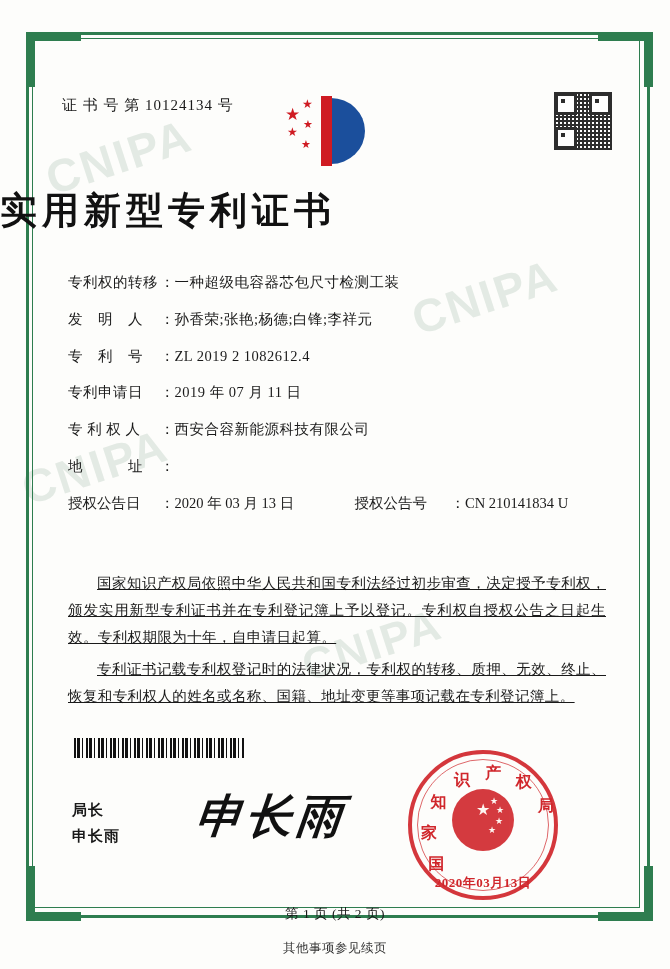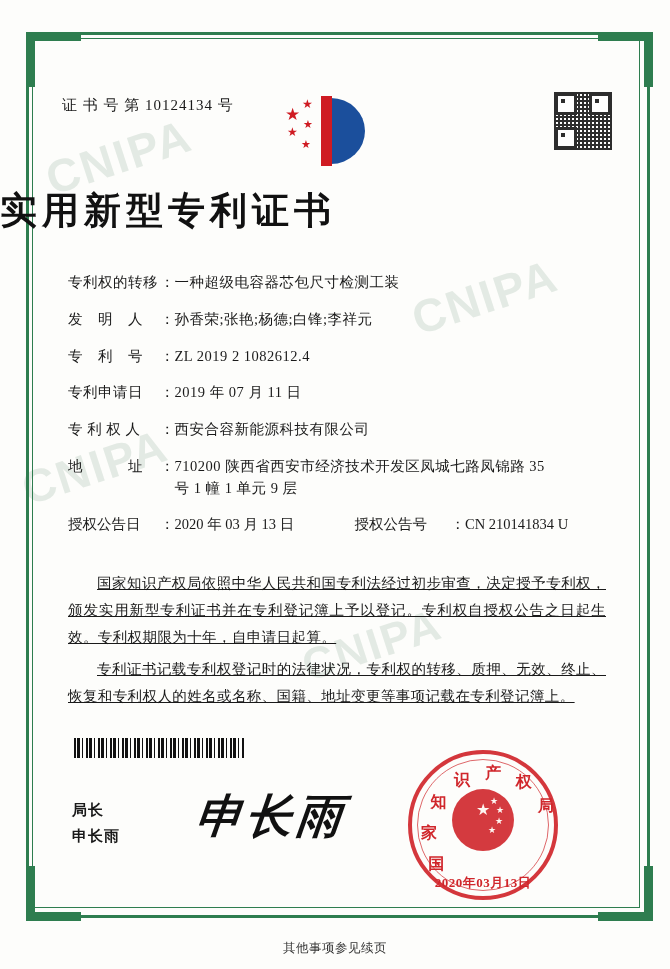--- a/index.html
+++ b/index.html
@@ -416,24 +416,20 @@
 
     <div class="field-row">
       <div class="field-label">专 利 权 人</div>
       <div class="field-colon">：</div>
       <div class="field-value">西安合容新能源科技有限公司</div>
     </div>
 
     <div class="field-row">
       <div class="field-label">地　　　址</div>
       <div class="field-colon">：</div>
-      <div class="field-value">
-        <span>710200 陕西省西安市经济技术开发区凤城七路凤锦路 35</span>
-        <span class="line2">号 1 幢 1 单元 9 层</span>
-      </div>
     </div>
 
     <div class="grant-row">
       <div class="g-label">授权公告日</div>
       <div class="g-colon">：</div>
       <div class="g-val">2020 年 03 月 13 日</div>
       <div class="g-label2">授权公告号</div>
       <div class="g-colon2">：</div>
       <div class="g-val2">CN 210141834 U</div>
     </div>
@@ -468,15 +464,16 @@
       <span style="transform: rotate(-88deg) translate(0, -62px) rotate(88deg);">家</span>
       <span style="transform: rotate(-58deg) translate(0, -62px) rotate(58deg);">知</span>
       <span style="transform: rotate(-28deg) translate(0, -62px) rotate(28deg);">识</span>
       <span style="transform: rotate(2deg) translate(0, -62px) rotate(-2deg);">产</span>
       <span style="transform: rotate(32deg) translate(0, -62px) rotate(-32deg);">权</span>
       <span style="transform: rotate(62deg) translate(0, -62px) rotate(-62deg);">局</span>
     </div>
     <div class="seal-date">2020年03月13日</div>
   </div>
 
+  <div class="page-num">第 1 页 (共 2 页)</div>
   <div class="footnote">其他事项参见续页</div>
 
 </div>
 
 </body></html>

